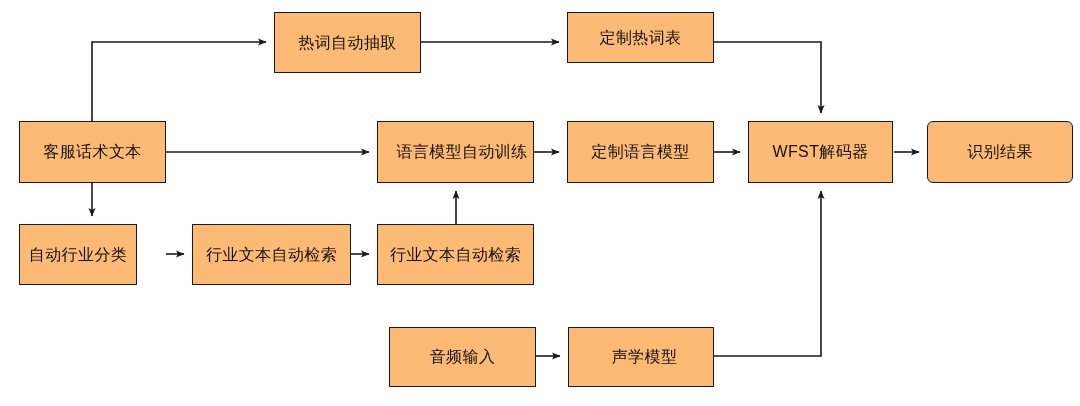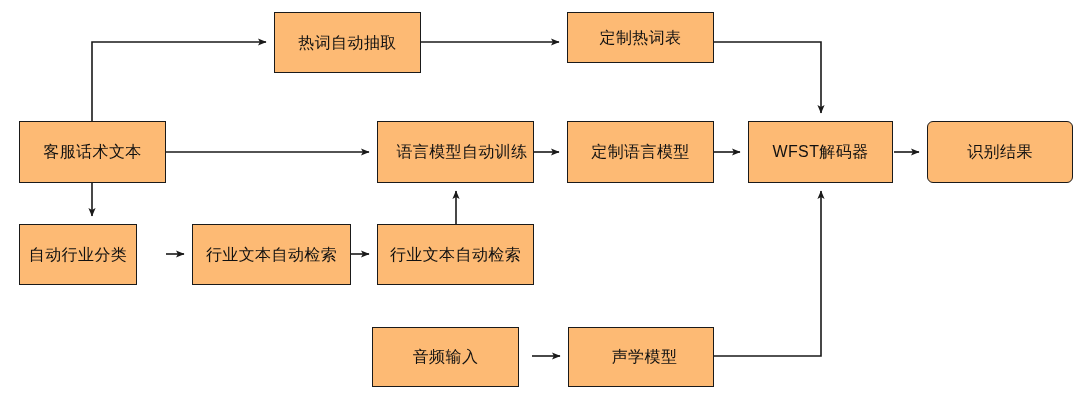--- a/index.html
+++ b/index.html
@@ -96,21 +96,21 @@
       </div>
       <div class="node" style="left: 19px; top: 224px; width: 118px; height: 61px; border-color: rgb(26, 26, 26);">
         <span class="node-label" style="color: rgb(17, 17, 17);">自动行业分类</span>
       </div>
       <div class="node" style="left: 192px; top: 224px; width: 159px; height: 61px; border-color: rgb(26, 26, 26);">
         <span class="node-label" style="color: rgb(17, 17, 17);">行业文本自动检索</span>
       </div>
       <div class="node" style="left: 377px; top: 224px; width: 157px; height: 61px; border-color: rgb(26, 26, 26);">
         <span class="node-label" style="color: rgb(17, 17, 17);">行业文本自动检索</span>
       </div>
-      <div class="node" style="left: 372px; top: 327px; width: 147px; height: 60px; border-color: rgb(26, 26, 26);">
+      <div class="node" style="left: 389px; top: 327px; width: 147px; height: 60px; border-color: rgb(26, 26, 26);">
         <span class="node-label" style="color: rgb(17, 17, 17);">音频输入</span>
       </div>
       <div class="node" style="left: 568px; top: 327px; width: 146px; height: 60px; border-color: rgb(26, 26, 26); padding-left: 7px;">
         <span class="node-label" style="color: rgb(17, 17, 17);">声学模型</span>
       </div>
     </div>
 
 </div>
 
 </body></html>

